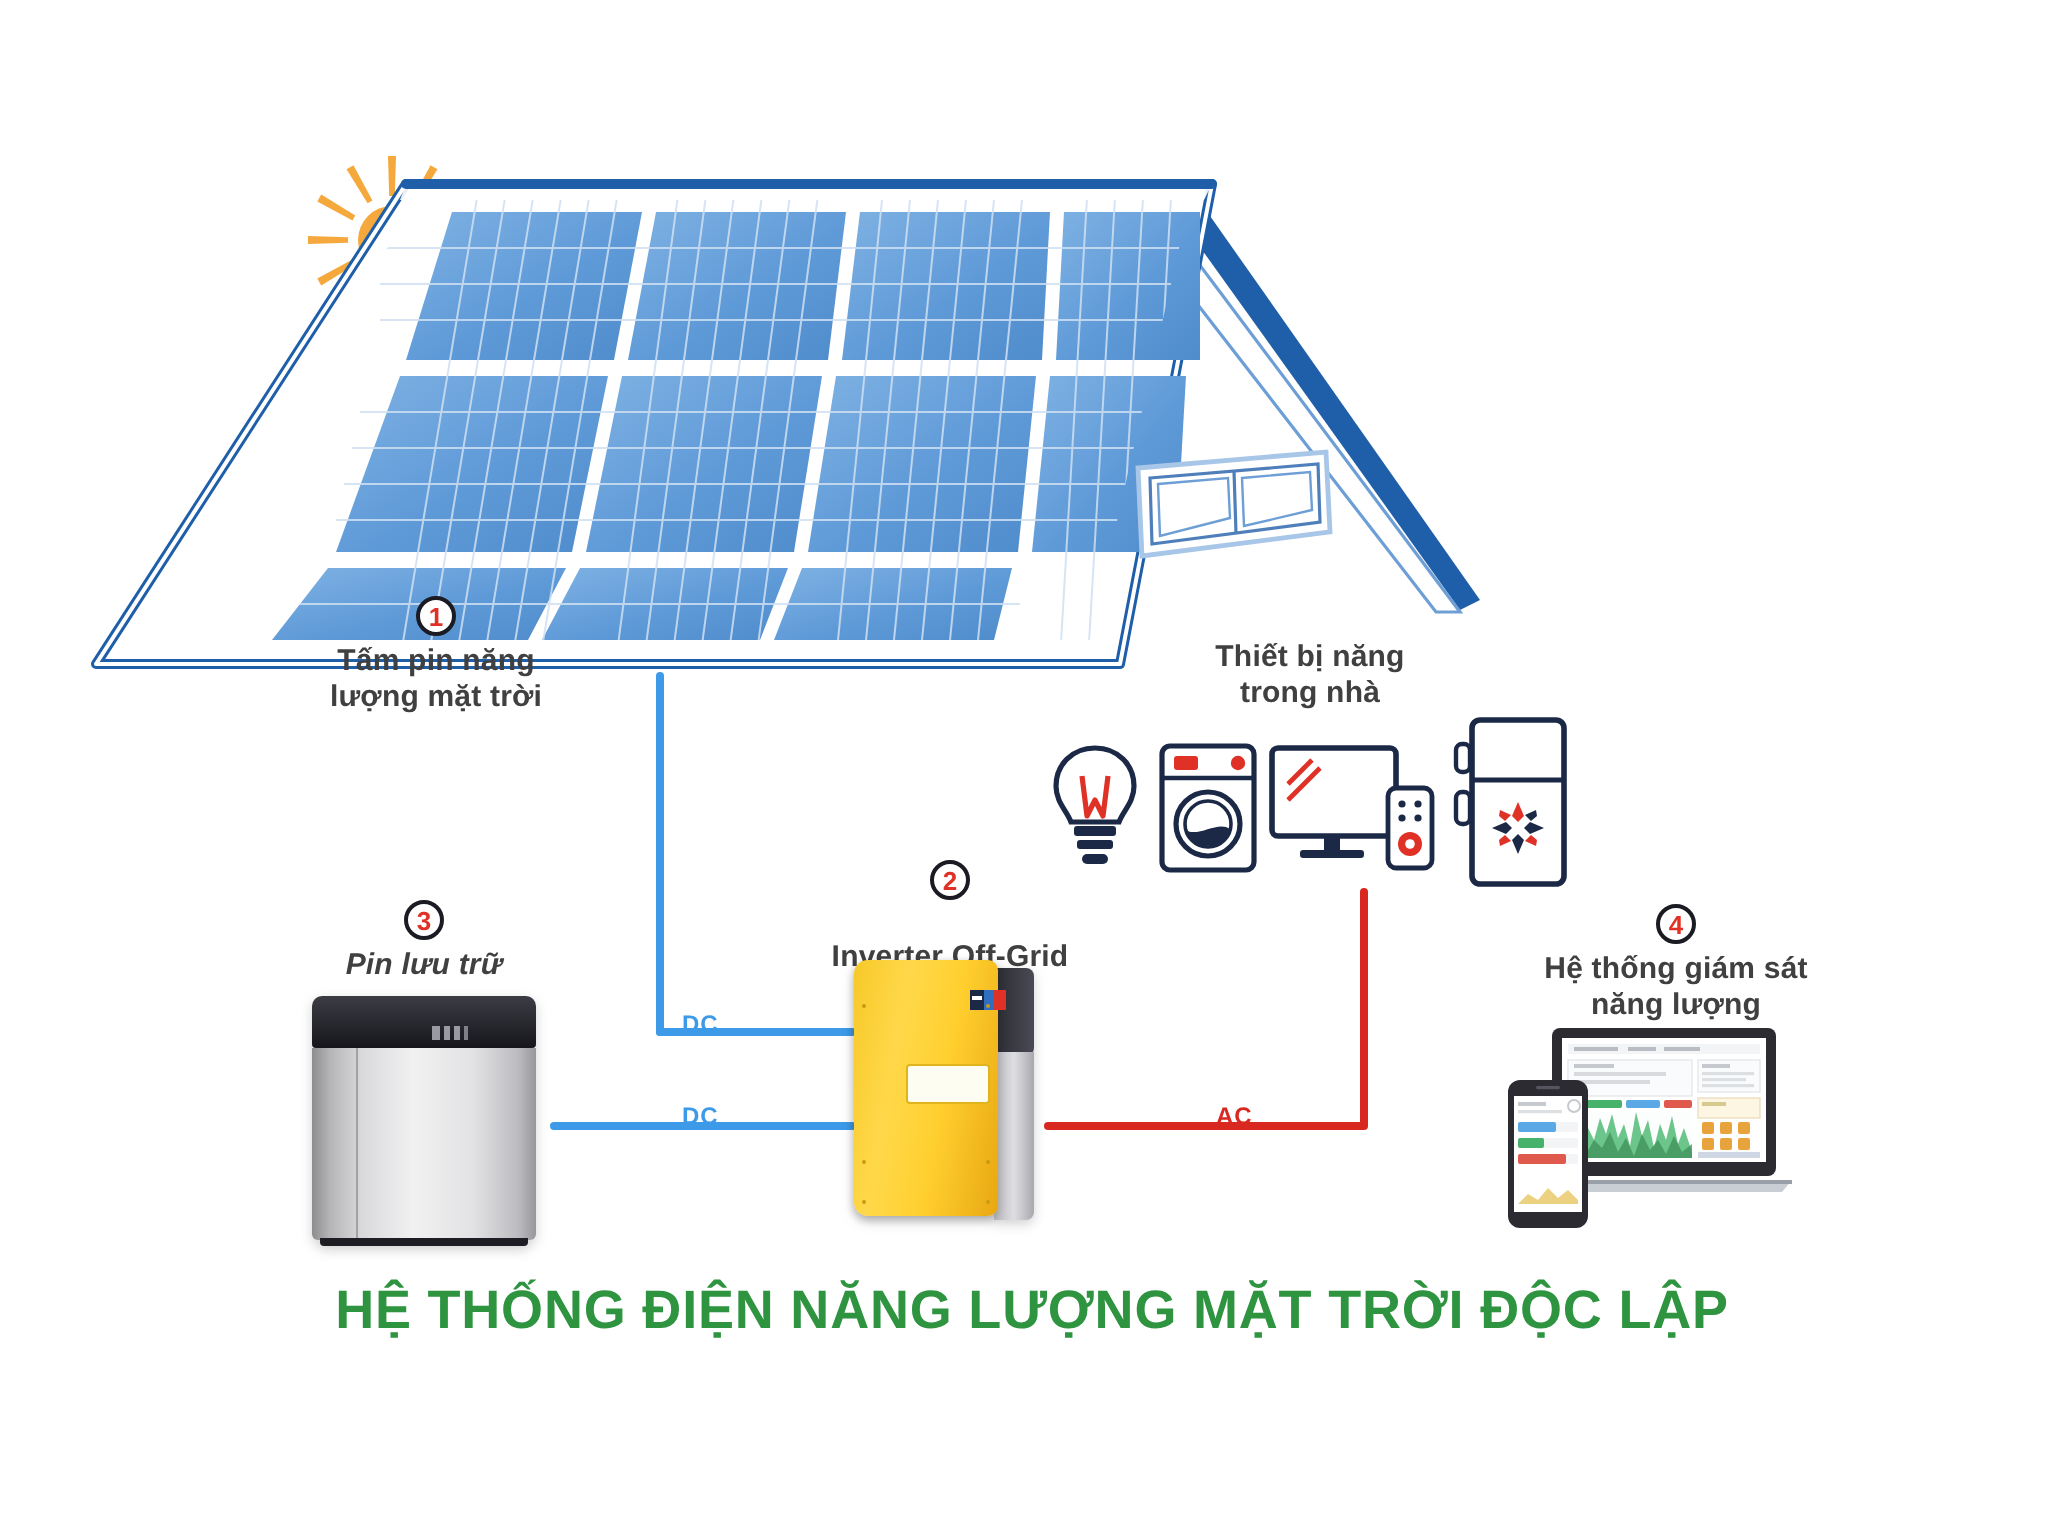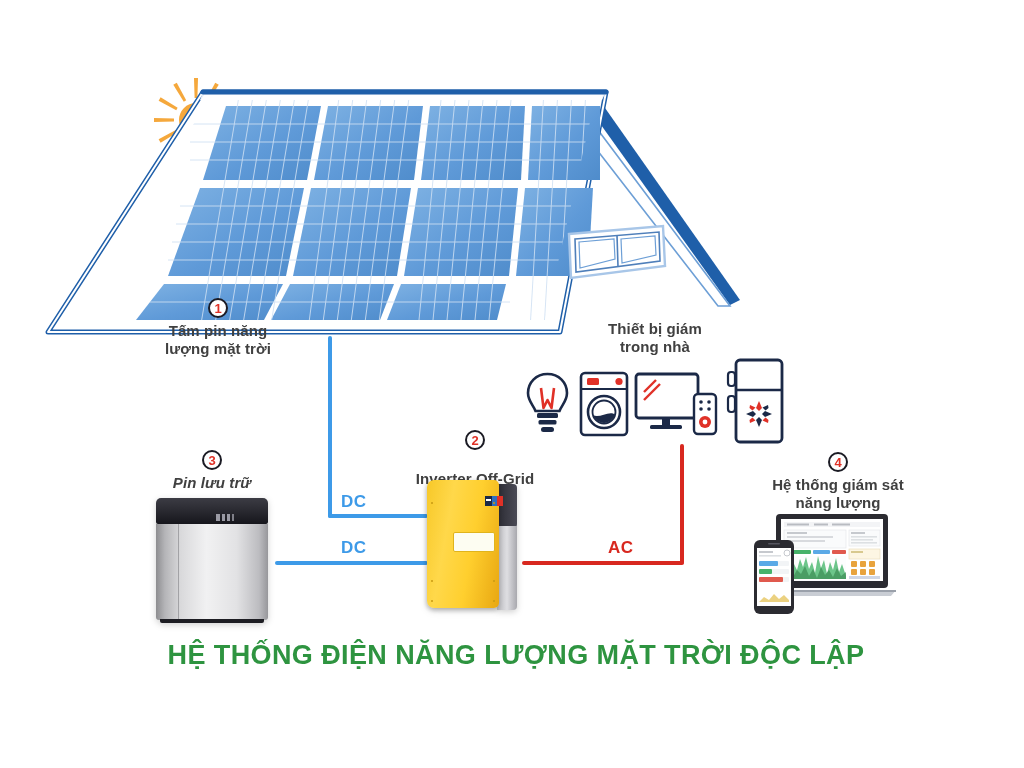--- a/index.html
+++ b/index.html
@@ -22,21 +22,21 @@
     box-sizing:border-box;background:#fff;line-height:1;
   }
   .lbl{
     color:#404040;font-size:15px;font-weight:bold;
     text-align:center;line-height:1.22;white-space:pre-line;
     letter-spacing:.1px;
   }
   .lbl-wrap{display:flex;flex-direction:column;align-items:center;}
 
   
-  .wire-lbl{font-size:17px;font-weight:bold;letter-spacing:.5px;}
+  .wire-lbl{font-size:12px;font-weight:bold;letter-spacing:.5px;margin-top:13px;}
   .dc-lbl{color:#3d9ae8;}
   .ac-lbl{color:#d8281f;text-align:center;}
 
   
   .wire-h{height:4px;border-radius:2px;}
   .wire-v{width:4px;border-radius:2px;}
   .dc-wire{background:#3d9ae8;}
   .ac-wire{background:#d8281f;}
 
   
@@ -243,21 +243,21 @@
       <polygon points="56,17 90,14 91,33 57,41" fill="none" stroke="#6d9fd6" stroke-width="1.2"></polygon>
     </svg>
   </div>
 
   <div class="abs lbl-wrap" style="left:128px;top:298px;width:180px;">
     <div class="num-badge">1</div>
     <div class="lbl" style="margin-top:4px;">Tấm pin năng
 lượng mặt trời</div>
   </div>
 
-  <div class="abs lbl" style="left:565px;top:320px;width:180px;">Thiết bị giám
+  <div class="abs lbl" style="left:565px;top:320px;width:180px;">Thiết bị năng
 trong nhà</div>
 
   <div class="abs" style="left:520px;top:368px;width:55px;height:72px;">
     <svg width="55" height="72" viewBox="0 0 55 72">
       <path d="M27.5 6 C16 6 8 14.5 8 25 C8 33 13.5 37.5 15.5 43 L39.5 43 C41.5 37.5 47 33 47 25 C47 14.5 39 6 27.5 6 Z" fill="#ffffff" stroke="#1b2947" stroke-width="2.6"></path>
       <path d="M21 20 L23.5 40 L27.5 32 L31.5 40 L34 20" fill="none" stroke="#e03127" stroke-width="2.6" stroke-linejoin="round"></path>
       <rect x="17" y="45" width="21" height="5" rx="1.5" fill="#1b2947"></rect>
       <rect x="18.5" y="52" width="18" height="4.5" rx="1.5" fill="#1b2947"></rect>
       <rect x="21" y="59" width="13" height="5" rx="2.5" fill="#1b2947"></rect>
     </svg>

